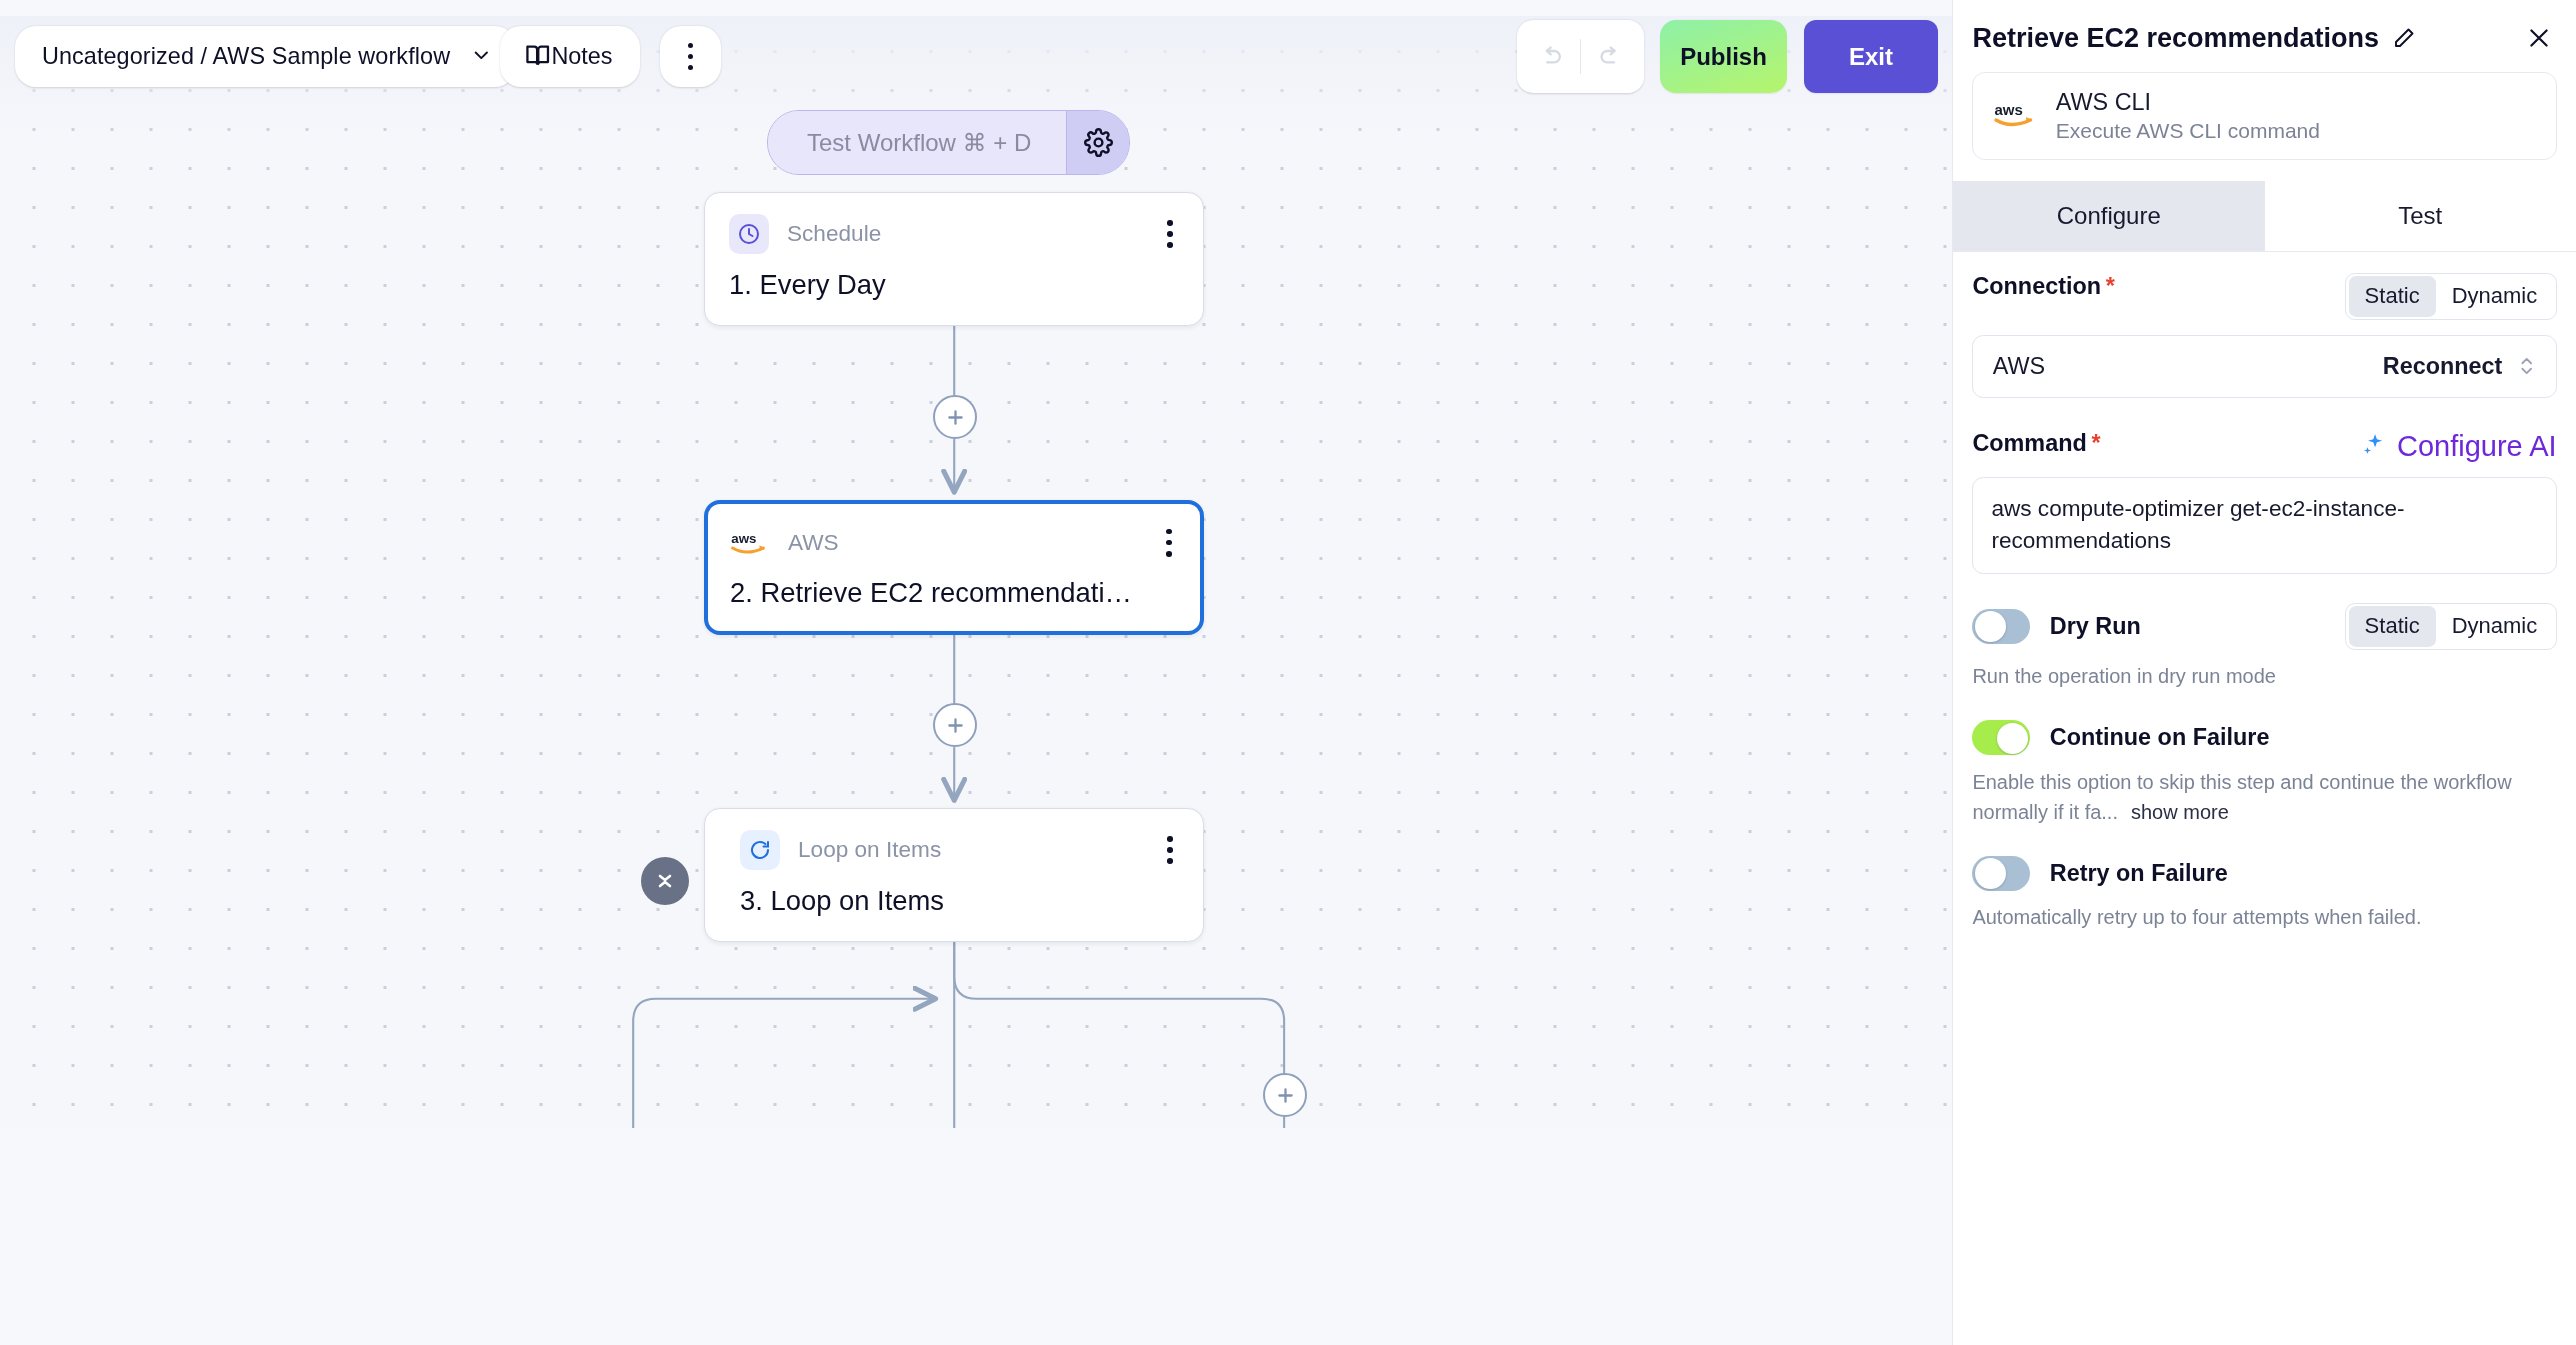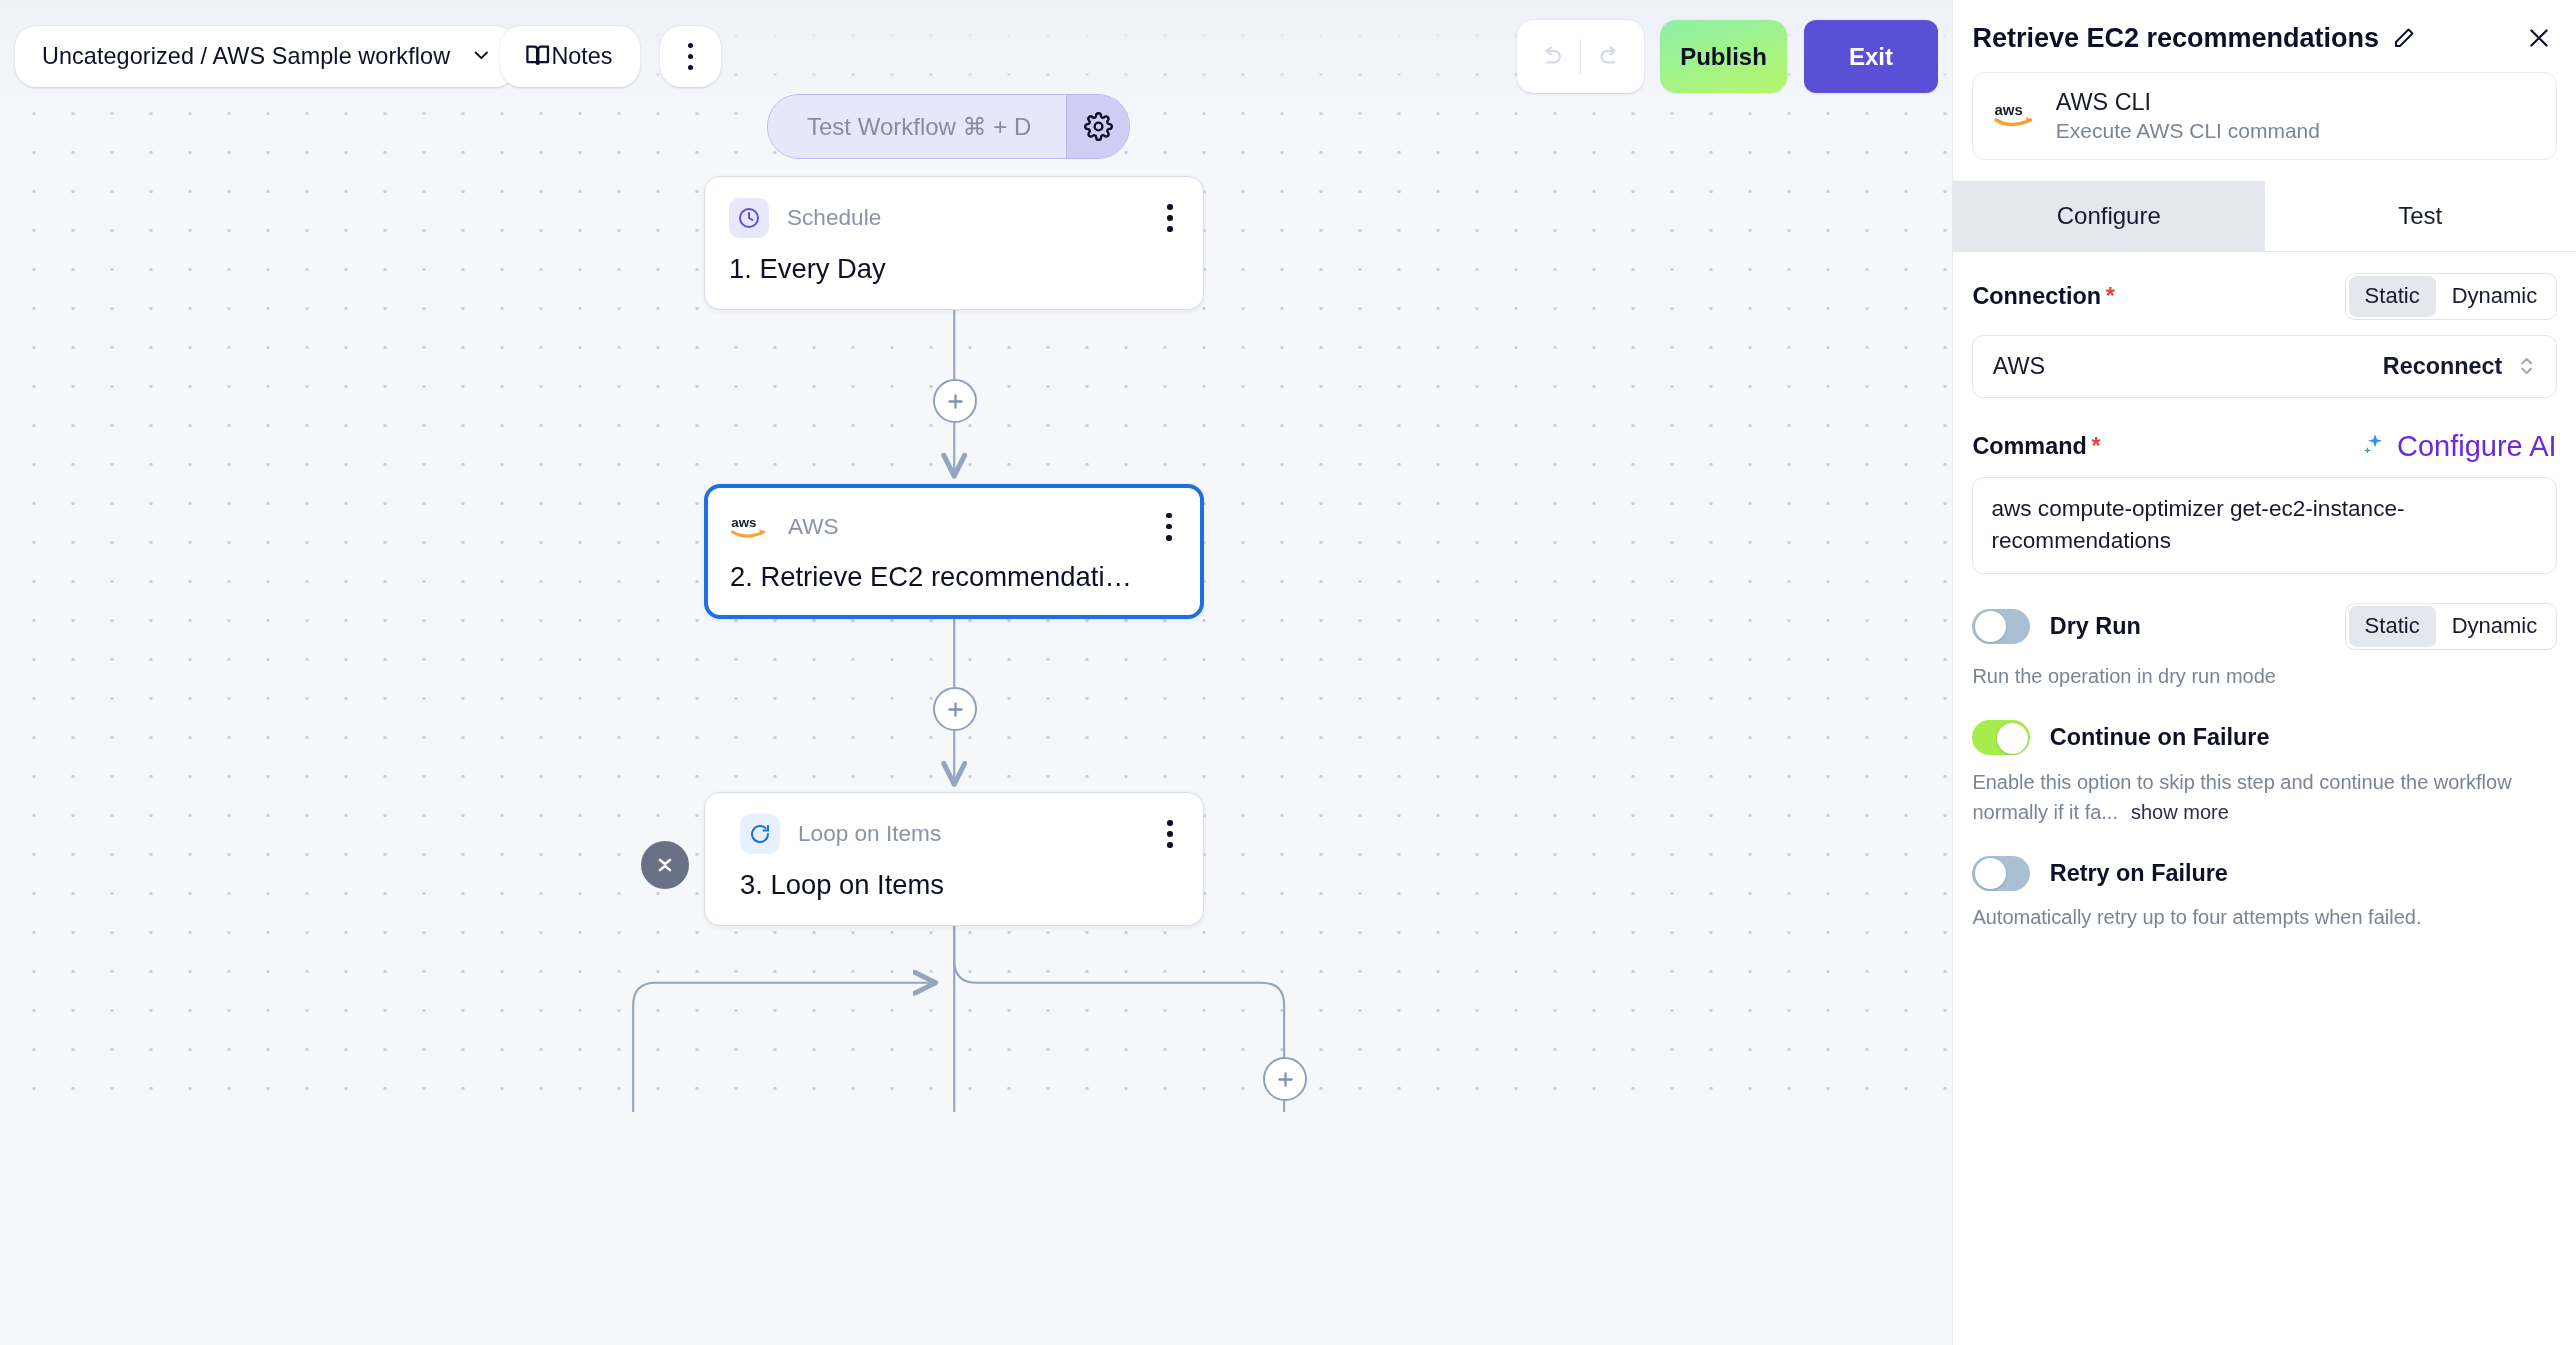--- a/index.html
+++ b/index.html
@@ -6,21 +6,21 @@
   html, body {
     width: 2576px; height: 1346px;
     font-family: "Liberation Sans", sans-serif;
     overflow: hidden;
     background: #f7f8fb;
   }
   #app { position: relative; width: 2576px; height: 1346px; }
 
   
   #canvas {
-    position: absolute; left: 0; top: 0;
+    position: absolute; left: 0; top: 16px;
     width: 1952px; height: 1112px;
     background-color: #f6f7fb;
     background-image: radial-gradient(#c9cfdd 1.8px, transparent 1.9px);
     background-size: 39px 39px;
     background-position: 14.5px 16px;
     overflow: hidden;
   }
   #canvas::before {
     content: ""; position: absolute; left: 0; top: 0;
     width: 100%; height: 121px;
@@ -154,21 +154,21 @@
   #integration-desc { font-size: 21px; color: #7b8396; margin-top: 3.2px; }
 
   #tabs { display: flex; margin-top: 21px; border-bottom: 1.6px solid #e6e9f0; }
   .tab {
     flex: 1; text-align: center; padding: 21px 0; font-size: 24px;
     cursor: pointer; color: #171a2e; background: #fff; border: none; font-family: inherit;
   }
   .tab.active { background: #e4e7ee; font-weight: 400; }
 
   #panel-body { padding: 21px 19.4px 0 19.4px; }
-  .field-row { display: flex; align-items: center; justify-content: space-between; }
+  .field-row { display: flex; justify-content: space-between; }
   .field-label { font-size: 23.4px; font-weight: 700; color: #0d1026; }
   .req { color: #e8412f; font-weight: 700; margin-left: 4.8px; }
 
   .seg {
     display: inline-flex; border: 1.6px solid #e1e4ec; border-radius: 9.7px;
     padding: 2.4px; background: #fff;
   }
   .seg button {
     font-family: inherit; font-size: 22px; color: #171a2e; background: transparent;
     border: none; border-radius: 7.3px; padding: 7.3px 16px; cursor: pointer;

